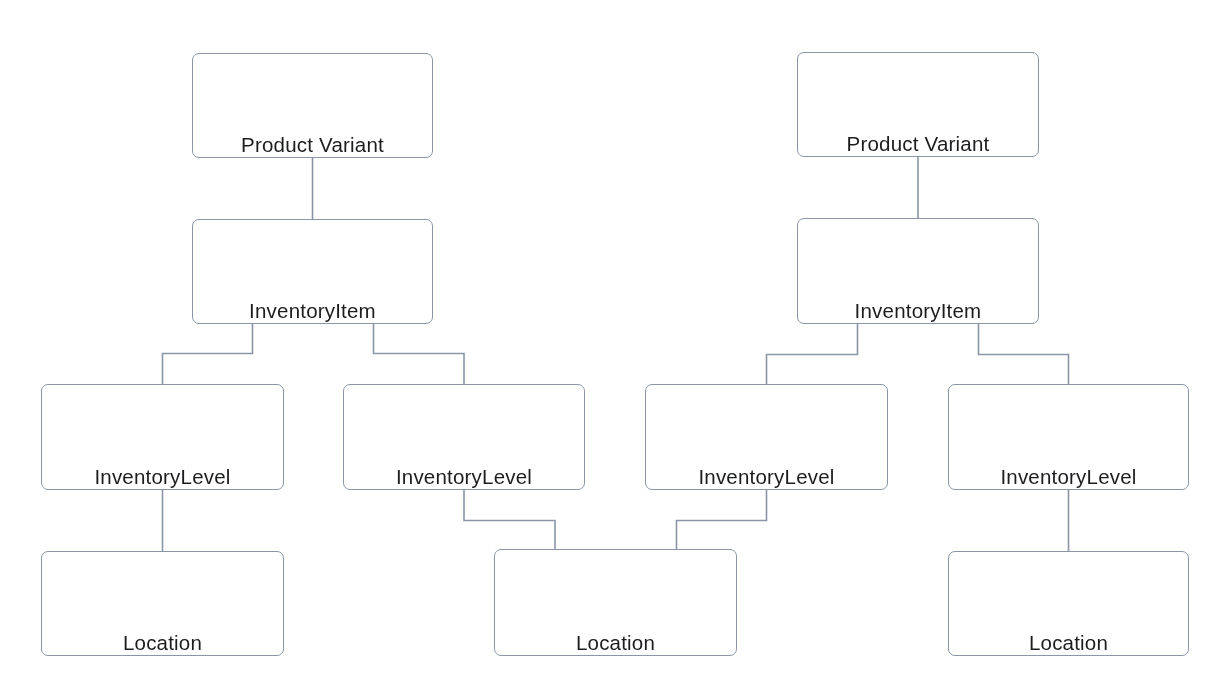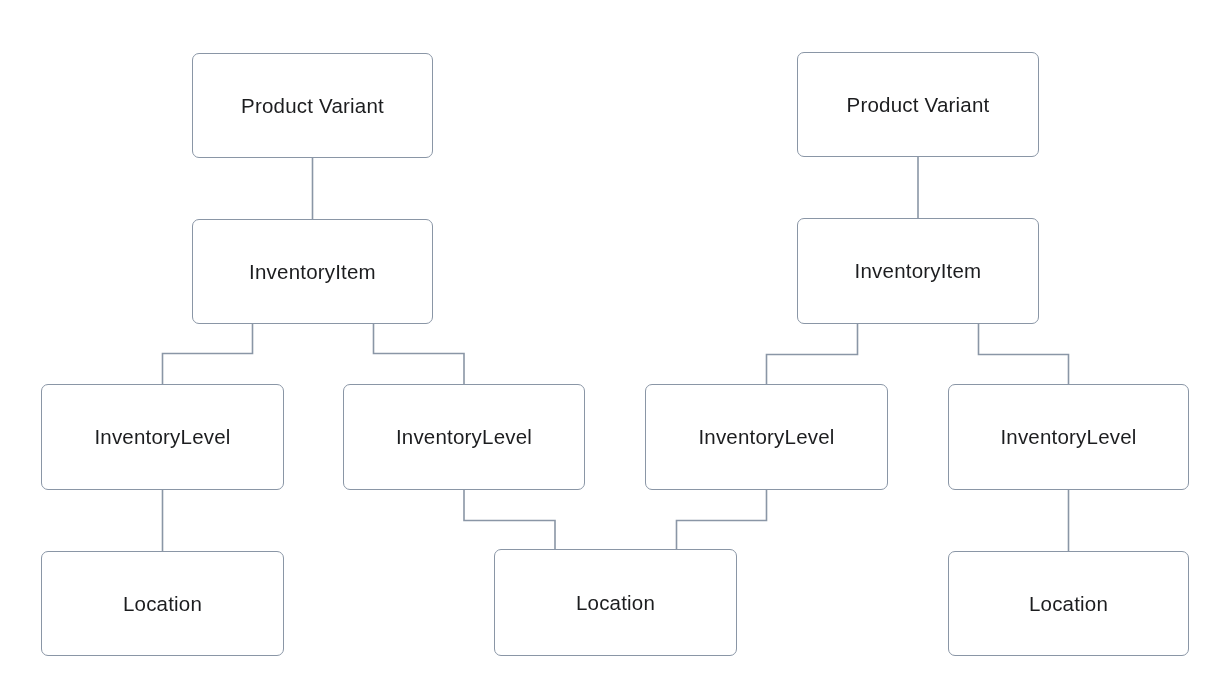--- a/index.html
+++ b/index.html
@@ -28,21 +28,21 @@
     stroke: #8a96a6;
     stroke-width: 1.6;
   }
   .node {
     position: absolute;
     box-sizing: border-box;
     background: #ffffff;
     border: 1.6px solid #8a96a6;
     border-radius: 7px;
     display: flex;
-    align-items: center;
+    align-items: flex-end;
     justify-content: center;
   }
   .node .label {
     color: #1c1d1f;
     font-size: 20.5px;
     letter-spacing: 0.2px;
     white-space: nowrap;
   }
 </style>
 </head>

